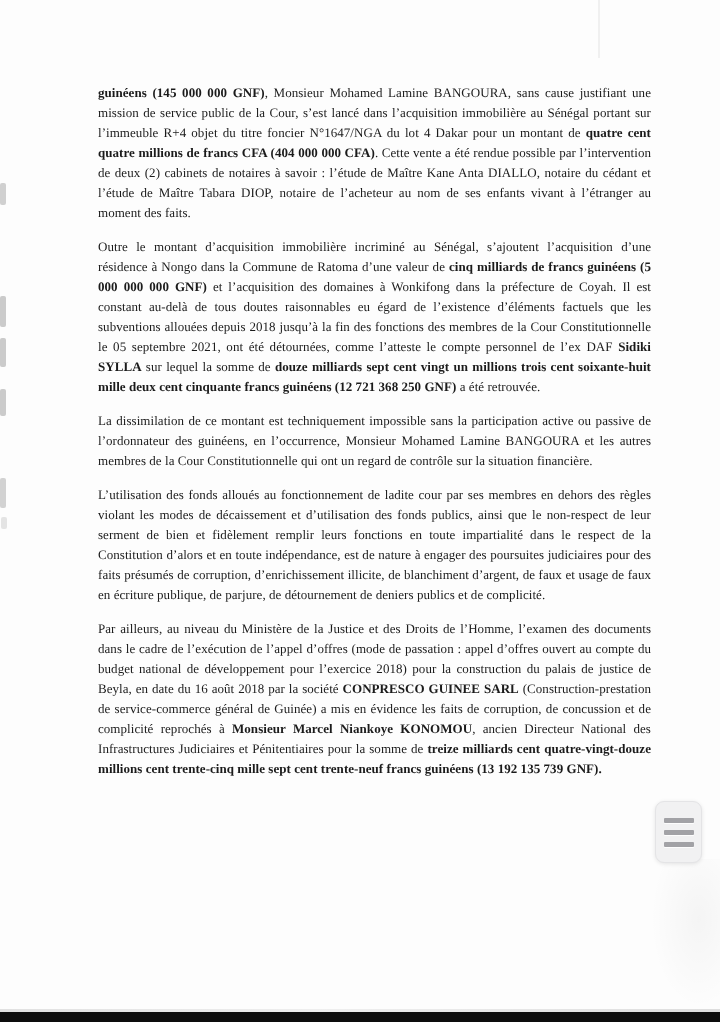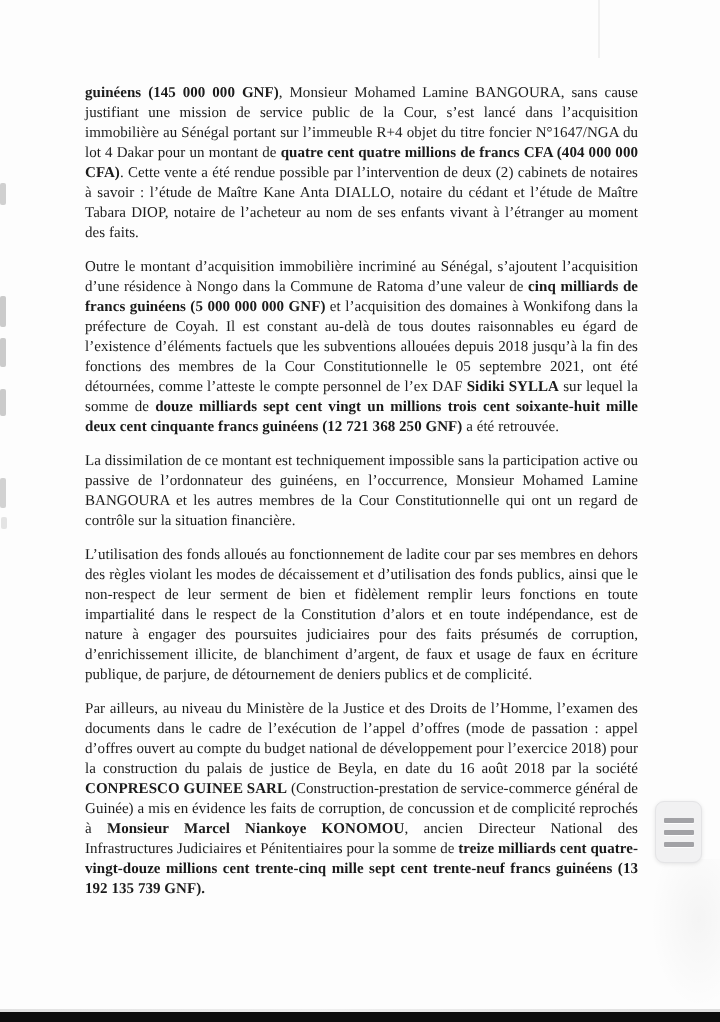--- a/index.html
+++ b/index.html
@@ -5,22 +5,22 @@
   html,body{margin:0;padding:0;}
   body{
     width:720px;height:1022px;overflow:hidden;position:relative;
     background:#ffffff;
     font-family:"Liberation Serif", serif;
   }
   .screen{position:absolute;inset:0;background:#fdfdfd;}
 
   
   .text-block{
-    position:absolute;left:85px;top:83px;width:553px;
-    color:#1b1b1b;font-size:15px;line-height:20px;
+    position:absolute;left:98px;top:83px;width:553px;
+    color:#1b1b1b;font-size:13px;line-height:20px;
     text-align:justify;letter-spacing:0.05px;
     text-rendering:geometricPrecision;
   }
   .text-block p{margin:0 0 14px 0;}
   .text-block p:last-child{margin-bottom:3px;}
   .text-block .bold{font-weight:bold;}
 
   
   .artifact{position:absolute;left:0;width:6px;background:#8f8f8f;border-radius:2px;opacity:.45;filter:blur(.5px);}
   .a1{top:183px;height:22px;opacity:.40;}

